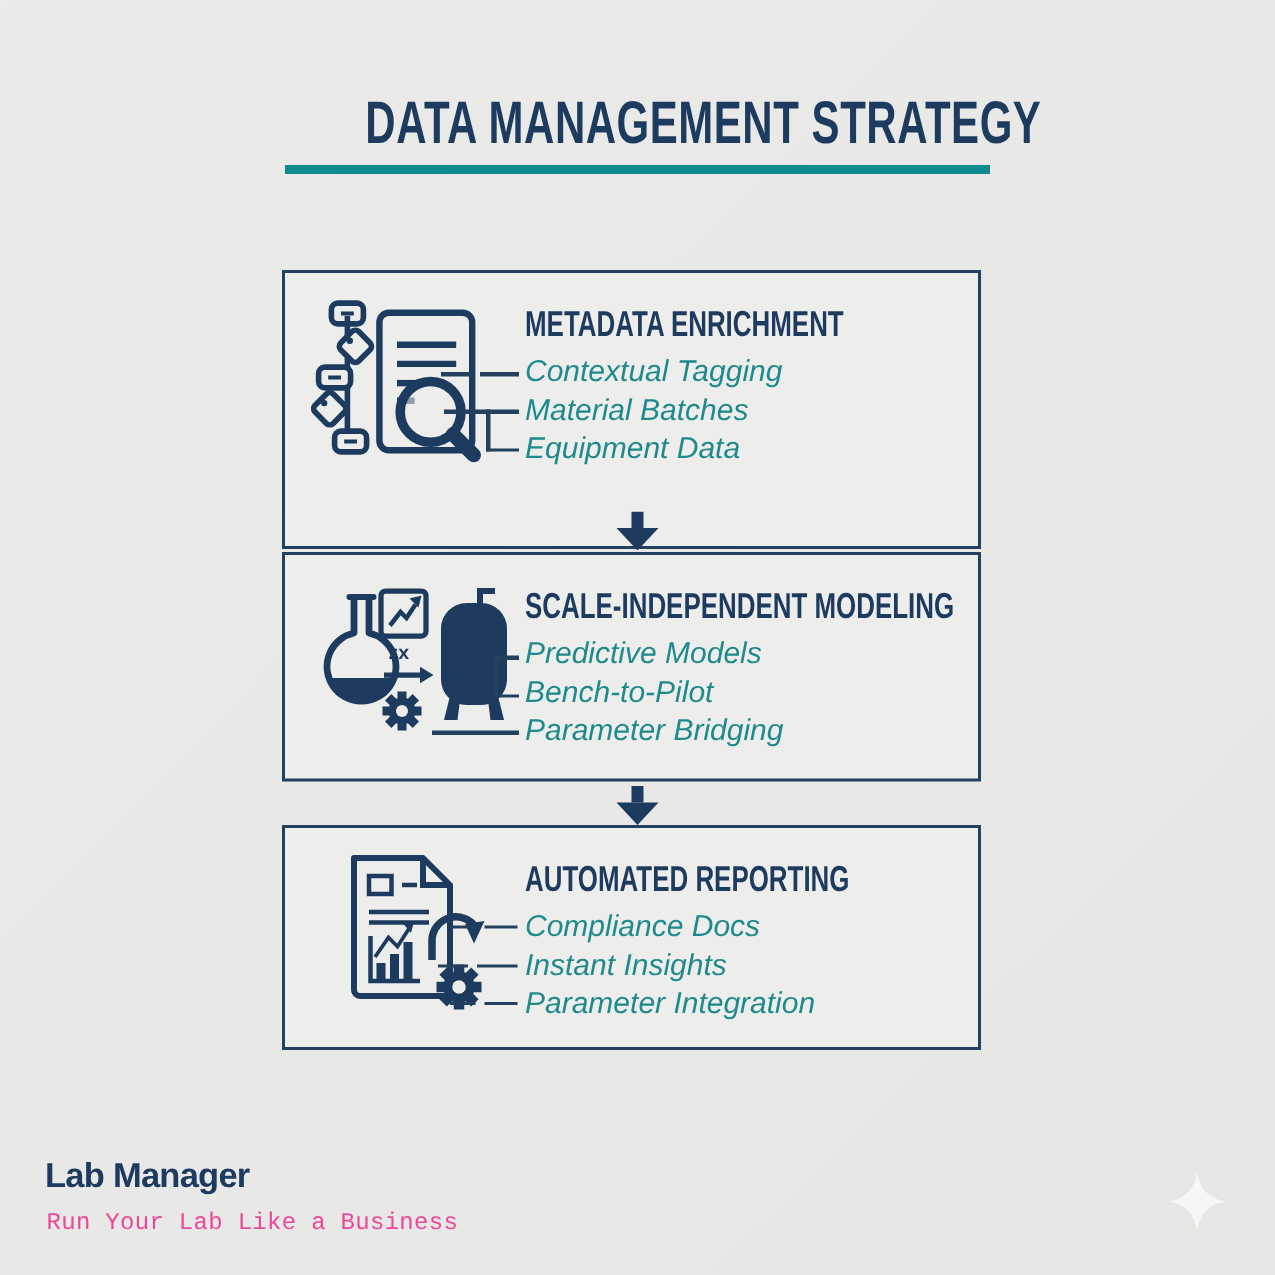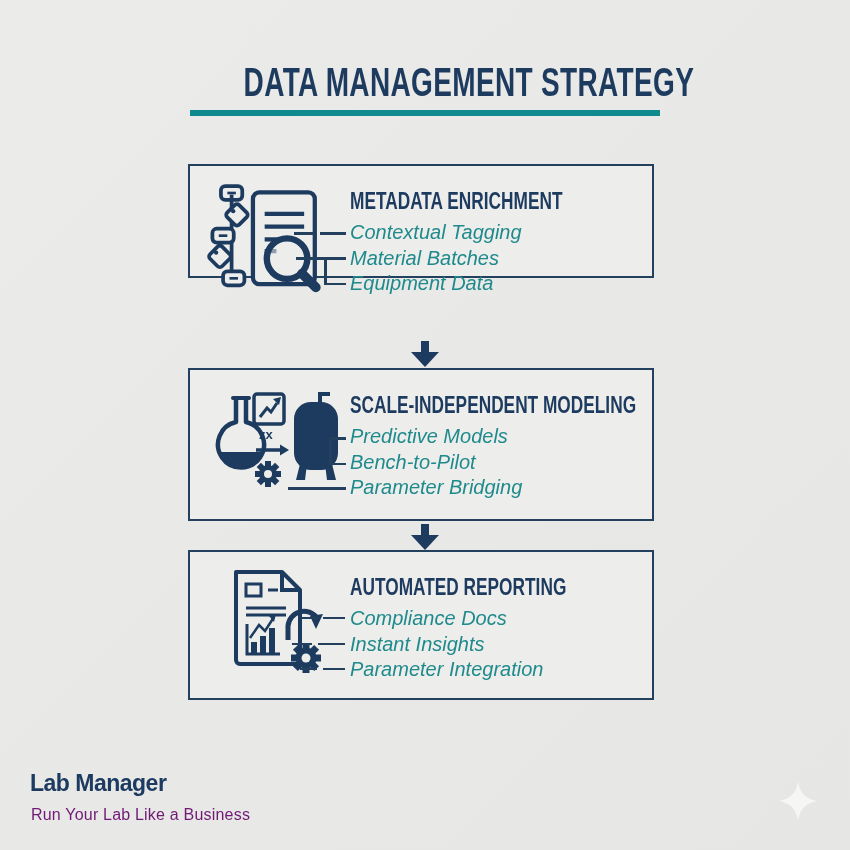--- a/index.html
+++ b/index.html
@@ -12,21 +12,21 @@
   .title{
     display:inline-block;margin:0;font-size:40px;font-weight:bold;color:#1d3a5f;
     transform:scale(0.70,1);transform-origin:center center;white-space:nowrap;letter-spacing:0.5px;
   }
   .divider{position:absolute;top:110px;left:190px;width:470px;height:6px;background:#0f8a8e;}
 
   .box{
     position:absolute;left:188px;width:466px;box-sizing:border-box;
     border:2px solid #23405f;background:#ededeb;
   }
-  #box-1{top:164px;height:114px;}
+  #box-1{top:180px;height:186px;}
   #box-2{top:368px;height:153px;}
   #box-3{top:550px;height:150px;}
 
   .content{position:absolute;left:160px;top:23px;}
   .box h2{
     margin:0;font-size:24px;line-height:24px;font-weight:bold;color:#1d3a5f;
     transform:scale(0.72,1);transform-origin:left center;white-space:nowrap;display:inline-block;
   }
   .box ul{list-style:none;margin:7px 0 0 0;padding:0;}
   .box li{font-size:20px;line-height:25.5px;color:#1f8a8c;white-space:nowrap;font-style:italic;}
@@ -37,21 +37,21 @@
   .icon-area{position:absolute;}
   #box-1 .icon-area{left:16px;top:12px;}
   #box-2 .icon-area{left:14px;top:22px;}
   #box-3 .icon-area{left:24px;top:14px;}
 
   .arrow{position:absolute;left:409px;width:32px;height:26px;}
   #arrow-1{top:341px;}
   #arrow-2{top:524px;}
 
   .brand{position:absolute;left:30px;top:770px;font-size:23px;font-weight:bold;color:#1d3a60;letter-spacing:-0.5px;}
-  .tagline{position:absolute;left:31px;top:806px;font-size:16px;color:#701a75;letter-spacing:0.2px;}
+  .tagline{position:absolute;left:31px;top:806px;font-size:16px;color:#ec4899;letter-spacing:0.2px;font-family:Liberation Mono, monospace;}
   .sparkle{position:absolute;left:776px;top:779px;}
 </style>
 </head>
 <body>
 
 <div class="title-wrap">
   <h1 class="title">DATA MANAGEMENT STRATEGY</h1>
 </div>
 <div class="divider"></div>
 

